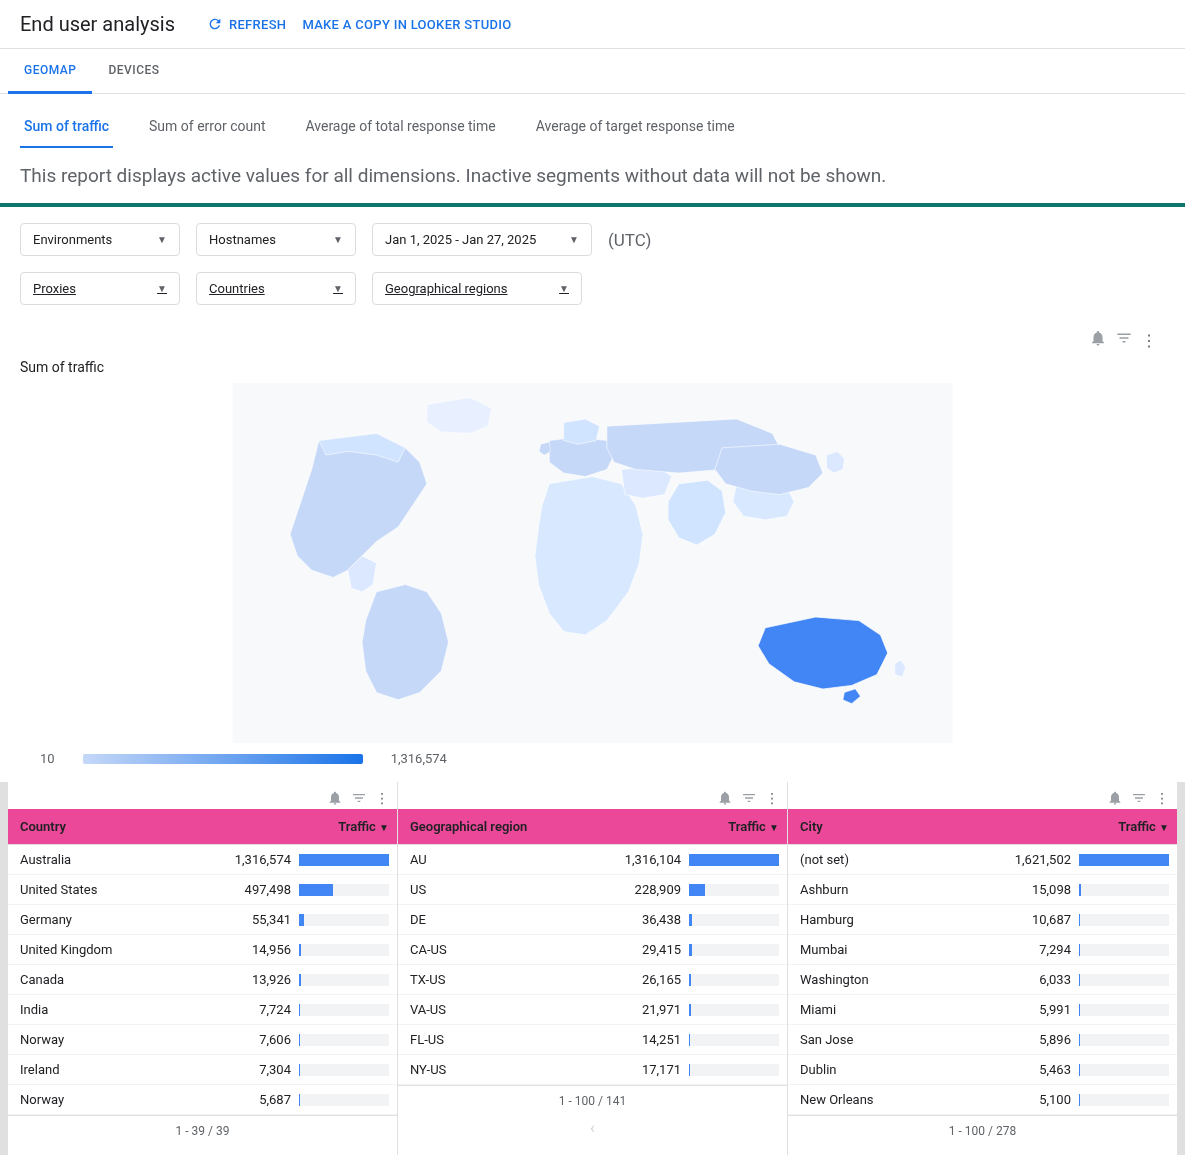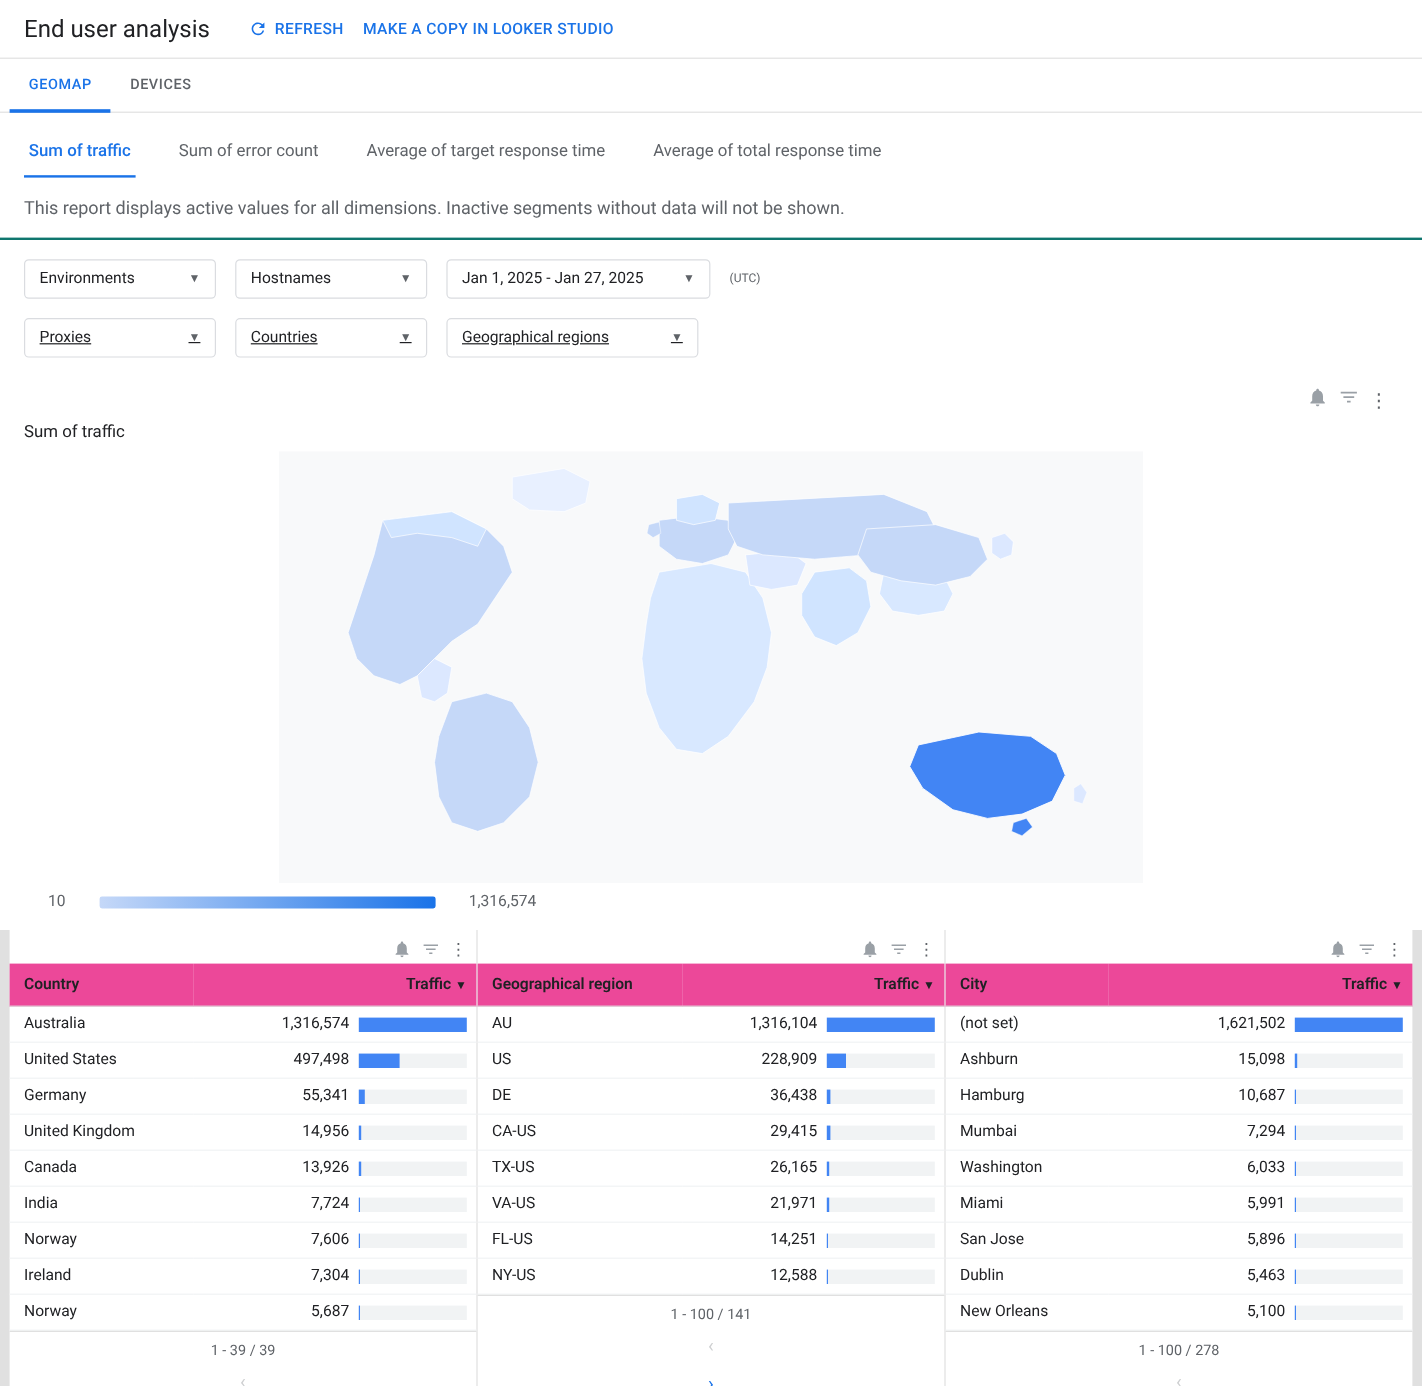--- a/index.html
+++ b/index.html
@@ -18,21 +18,21 @@
     
     
     .content { padding: 0; }
     
     
     .sub-tabs { display: flex; padding: 16px 20px 0; gap: 32px; }
     .sub-tab { padding: 8px 4px 12px; font-size: 14px; color: #5f6368; cursor: pointer; border-bottom: 2px solid transparent; }
     .sub-tab.active { color: #1a73e8; border-bottom-color: #1a73e8; font-weight: 500; }
     
     
-    .info-text { padding: 16px 20px; font-size: 15px; color: #5f6368; border-bottom: 2px solid #0f766e; }
+    .info-text { padding: 16px 20px; font-size: 19px; color: #5f6368; border-bottom: 4px solid #0f766e; }
     
     
     .filters-row { display: flex; align-items: center; gap: 16px; padding: 16px 20px; }
     .filter-select { display: flex; align-items: center; justify-content: space-between; padding: 8px 12px; border: 1px solid #dadce0; border-radius: 4px; min-width: 160px; font-size: 13px; color: #202124; cursor: pointer; background: #fff; }
     .filter-select .arrow { color: #5f6368; font-size: 10px; margin-left: 8px; }
     .filter-row2 { display: flex; align-items: center; gap: 16px; padding: 0 20px 16px; text-decoration: underline; }
     
     
     .map-section { position: relative; padding: 8px 20px 0; }
     .map-actions { display: flex; justify-content: flex-end; gap: 8px; align-items: center; padding: 0 8px 4px; }
@@ -91,40 +91,40 @@
 <div class="main-tabs">
   <div class="main-tab active">GEOMAP</div>
   <div class="main-tab">DEVICES</div>
 </div>
 
 <div class="content">
 
   <div class="sub-tabs">
     <div class="sub-tab active">Sum of traffic</div>
     <div class="sub-tab">Sum of error count</div>
+    <div class="sub-tab">Average of total response time</div>
     <div class="sub-tab">Average of target response time</div>
-    <div class="sub-tab">Average of total response time</div>
   </div>
 
   <div class="info-text">This report displays active values for all dimensions. Inactive segments without data will not be shown.</div>
 
   <div class="filters-row">
     <div class="filter-select">
       <span>Environments</span>
       <span class="arrow">▼</span>
     </div>
     <div class="filter-select">
       <span>Hostnames</span>
       <span class="arrow">▼</span>
     </div>
     <div class="filter-select" style="min-width:220px;">
       <span>Jan 1, 2025 - Jan 27, 2025</span>
       <span class="arrow">▼</span>
     </div>
-    <span style="color:#5f6368; font-size:10px;">(UTC)</span>
+    <span style="color:#5f6368; font-size:17px;">(UTC)</span>
   </div>
 
   <div class="filter-row2">
     <div class="filter-select">
       <span>Proxies</span>
       <span class="arrow">▼</span>
     </div>
     <div class="filter-select">
       <span>Countries</span>
       <span class="arrow">▼</span>
@@ -429,21 +429,21 @@
                   <div class="traffic-bar-wrap">
                     <div class="traffic-bar" style="width: 1%;"></div>
                   </div>
                 </div>
               </td>
             </tr>
             <tr>
               <td>NY-US</td>
               <td>
                 <div class="traffic-cell">
-                  <span>12,588</span>
+                  <span>17,171</span>
                   <div class="traffic-bar-wrap">
                     <div class="traffic-bar" style="width: 1%;"></div>
                   </div>
                 </div>
               </td>
             </tr>
           </tbody>
       </table>
       <div class="table-pagination">
         <span>1 - 100 / 141</span>

